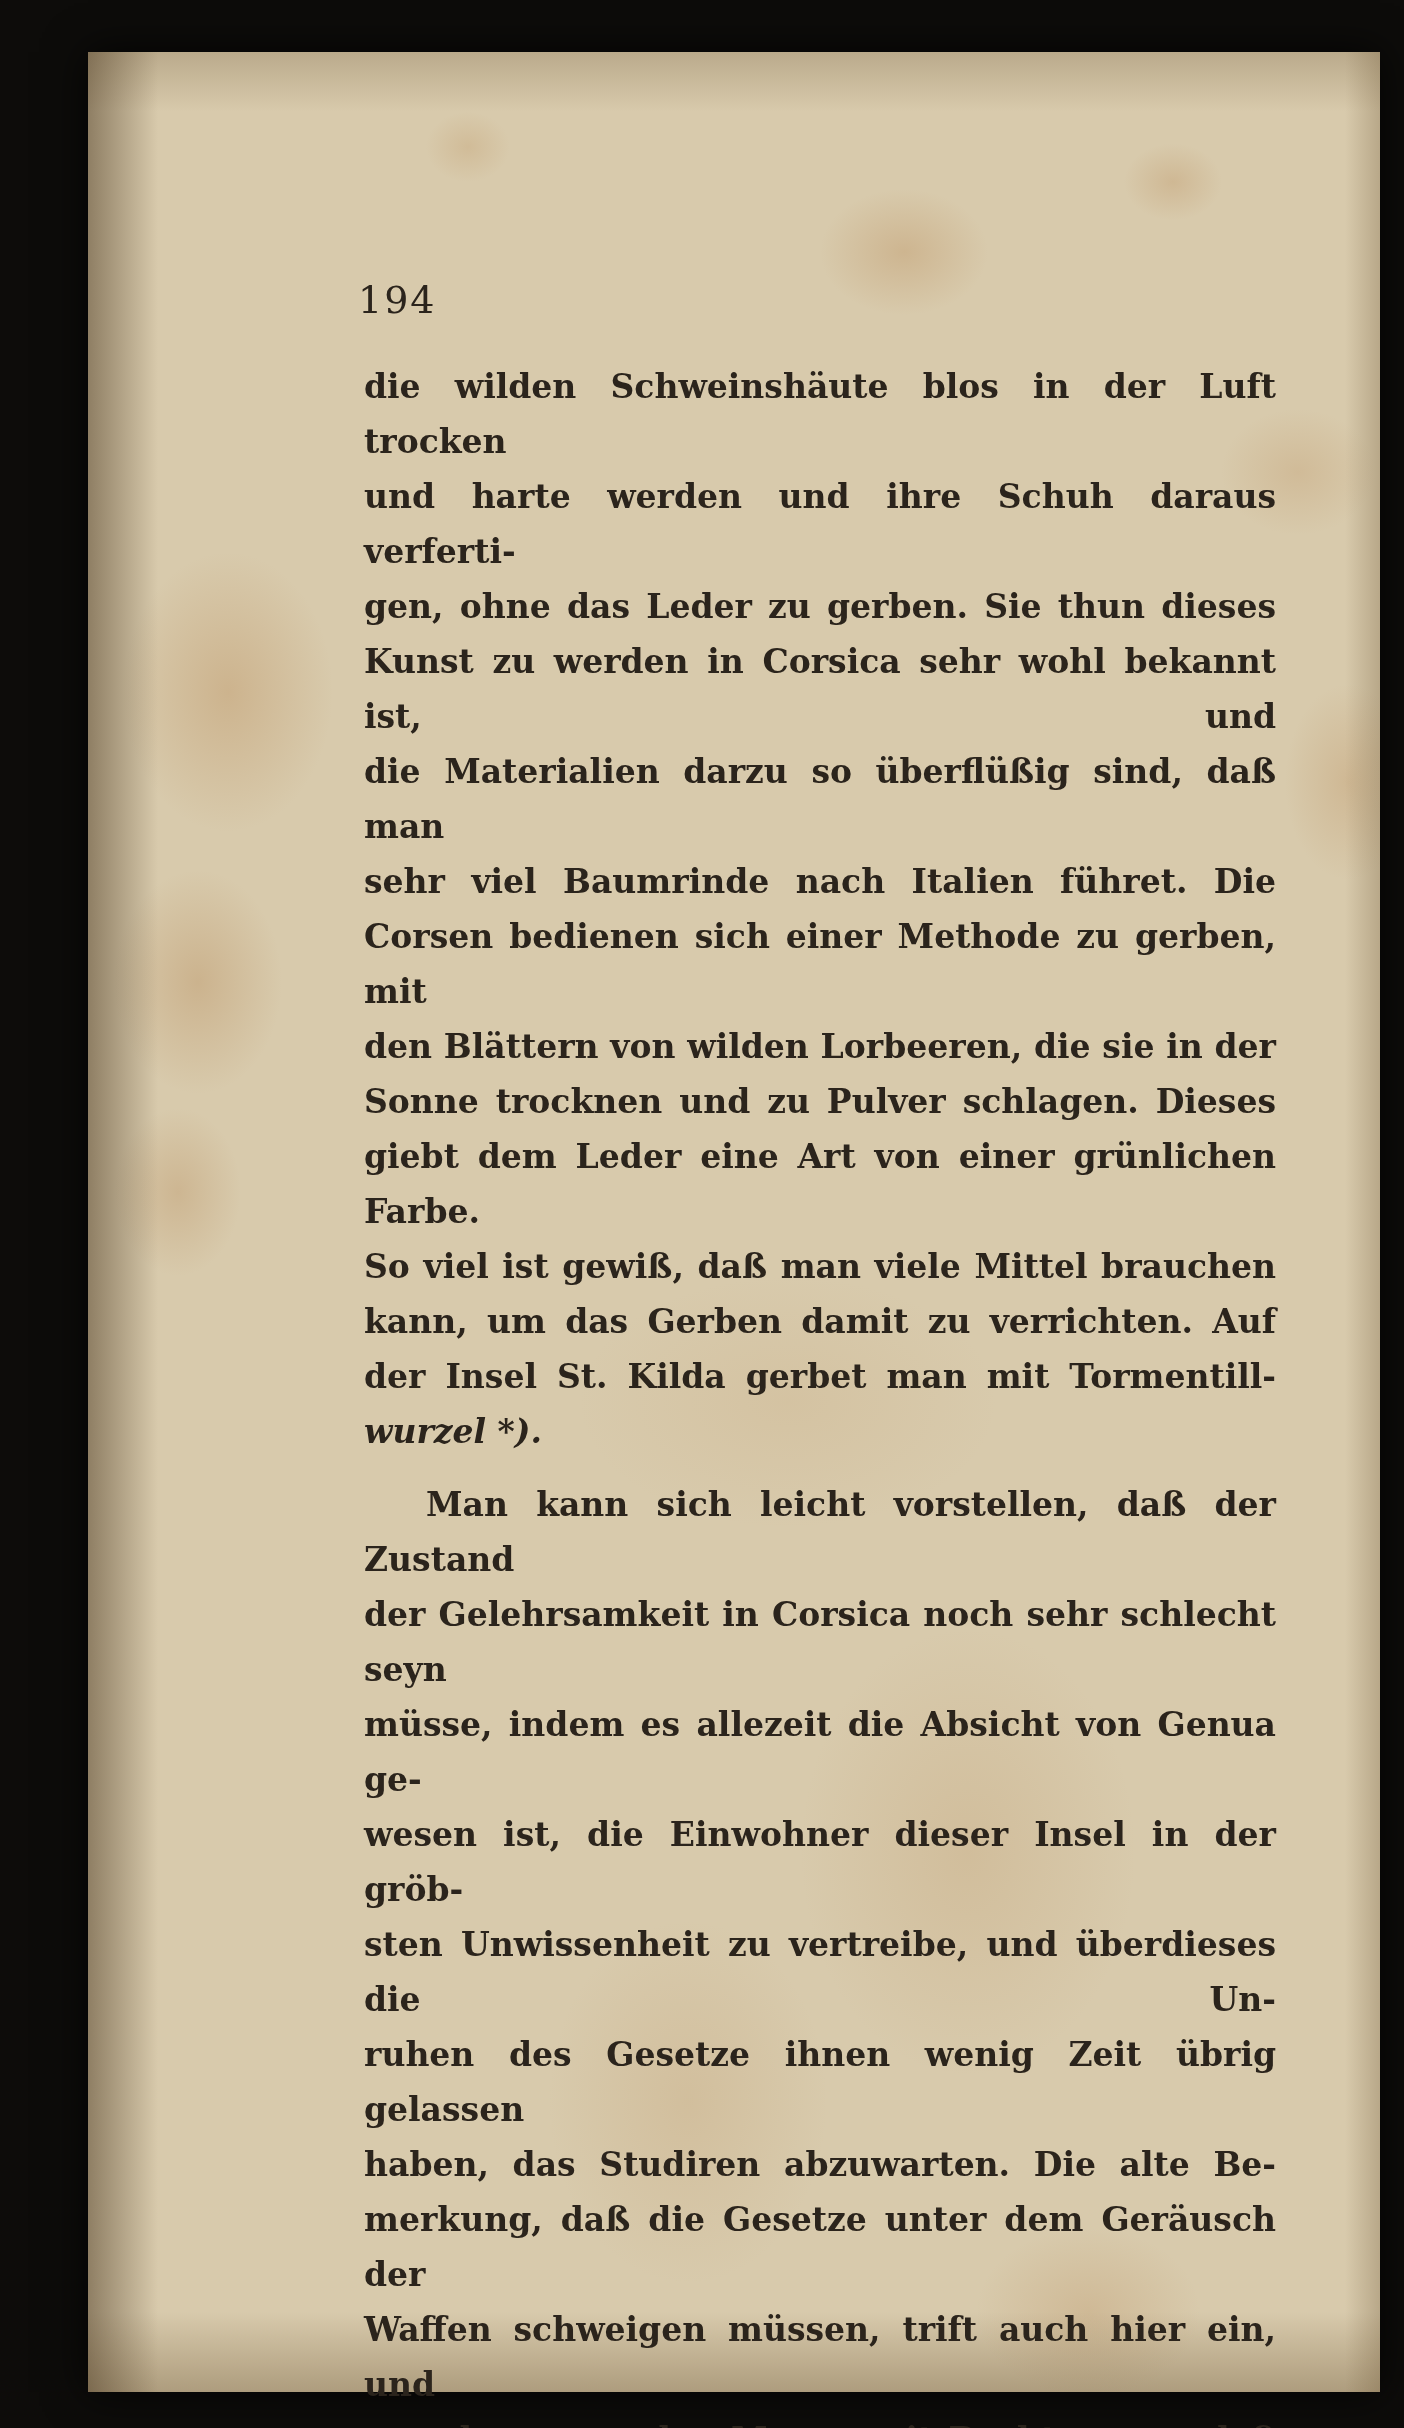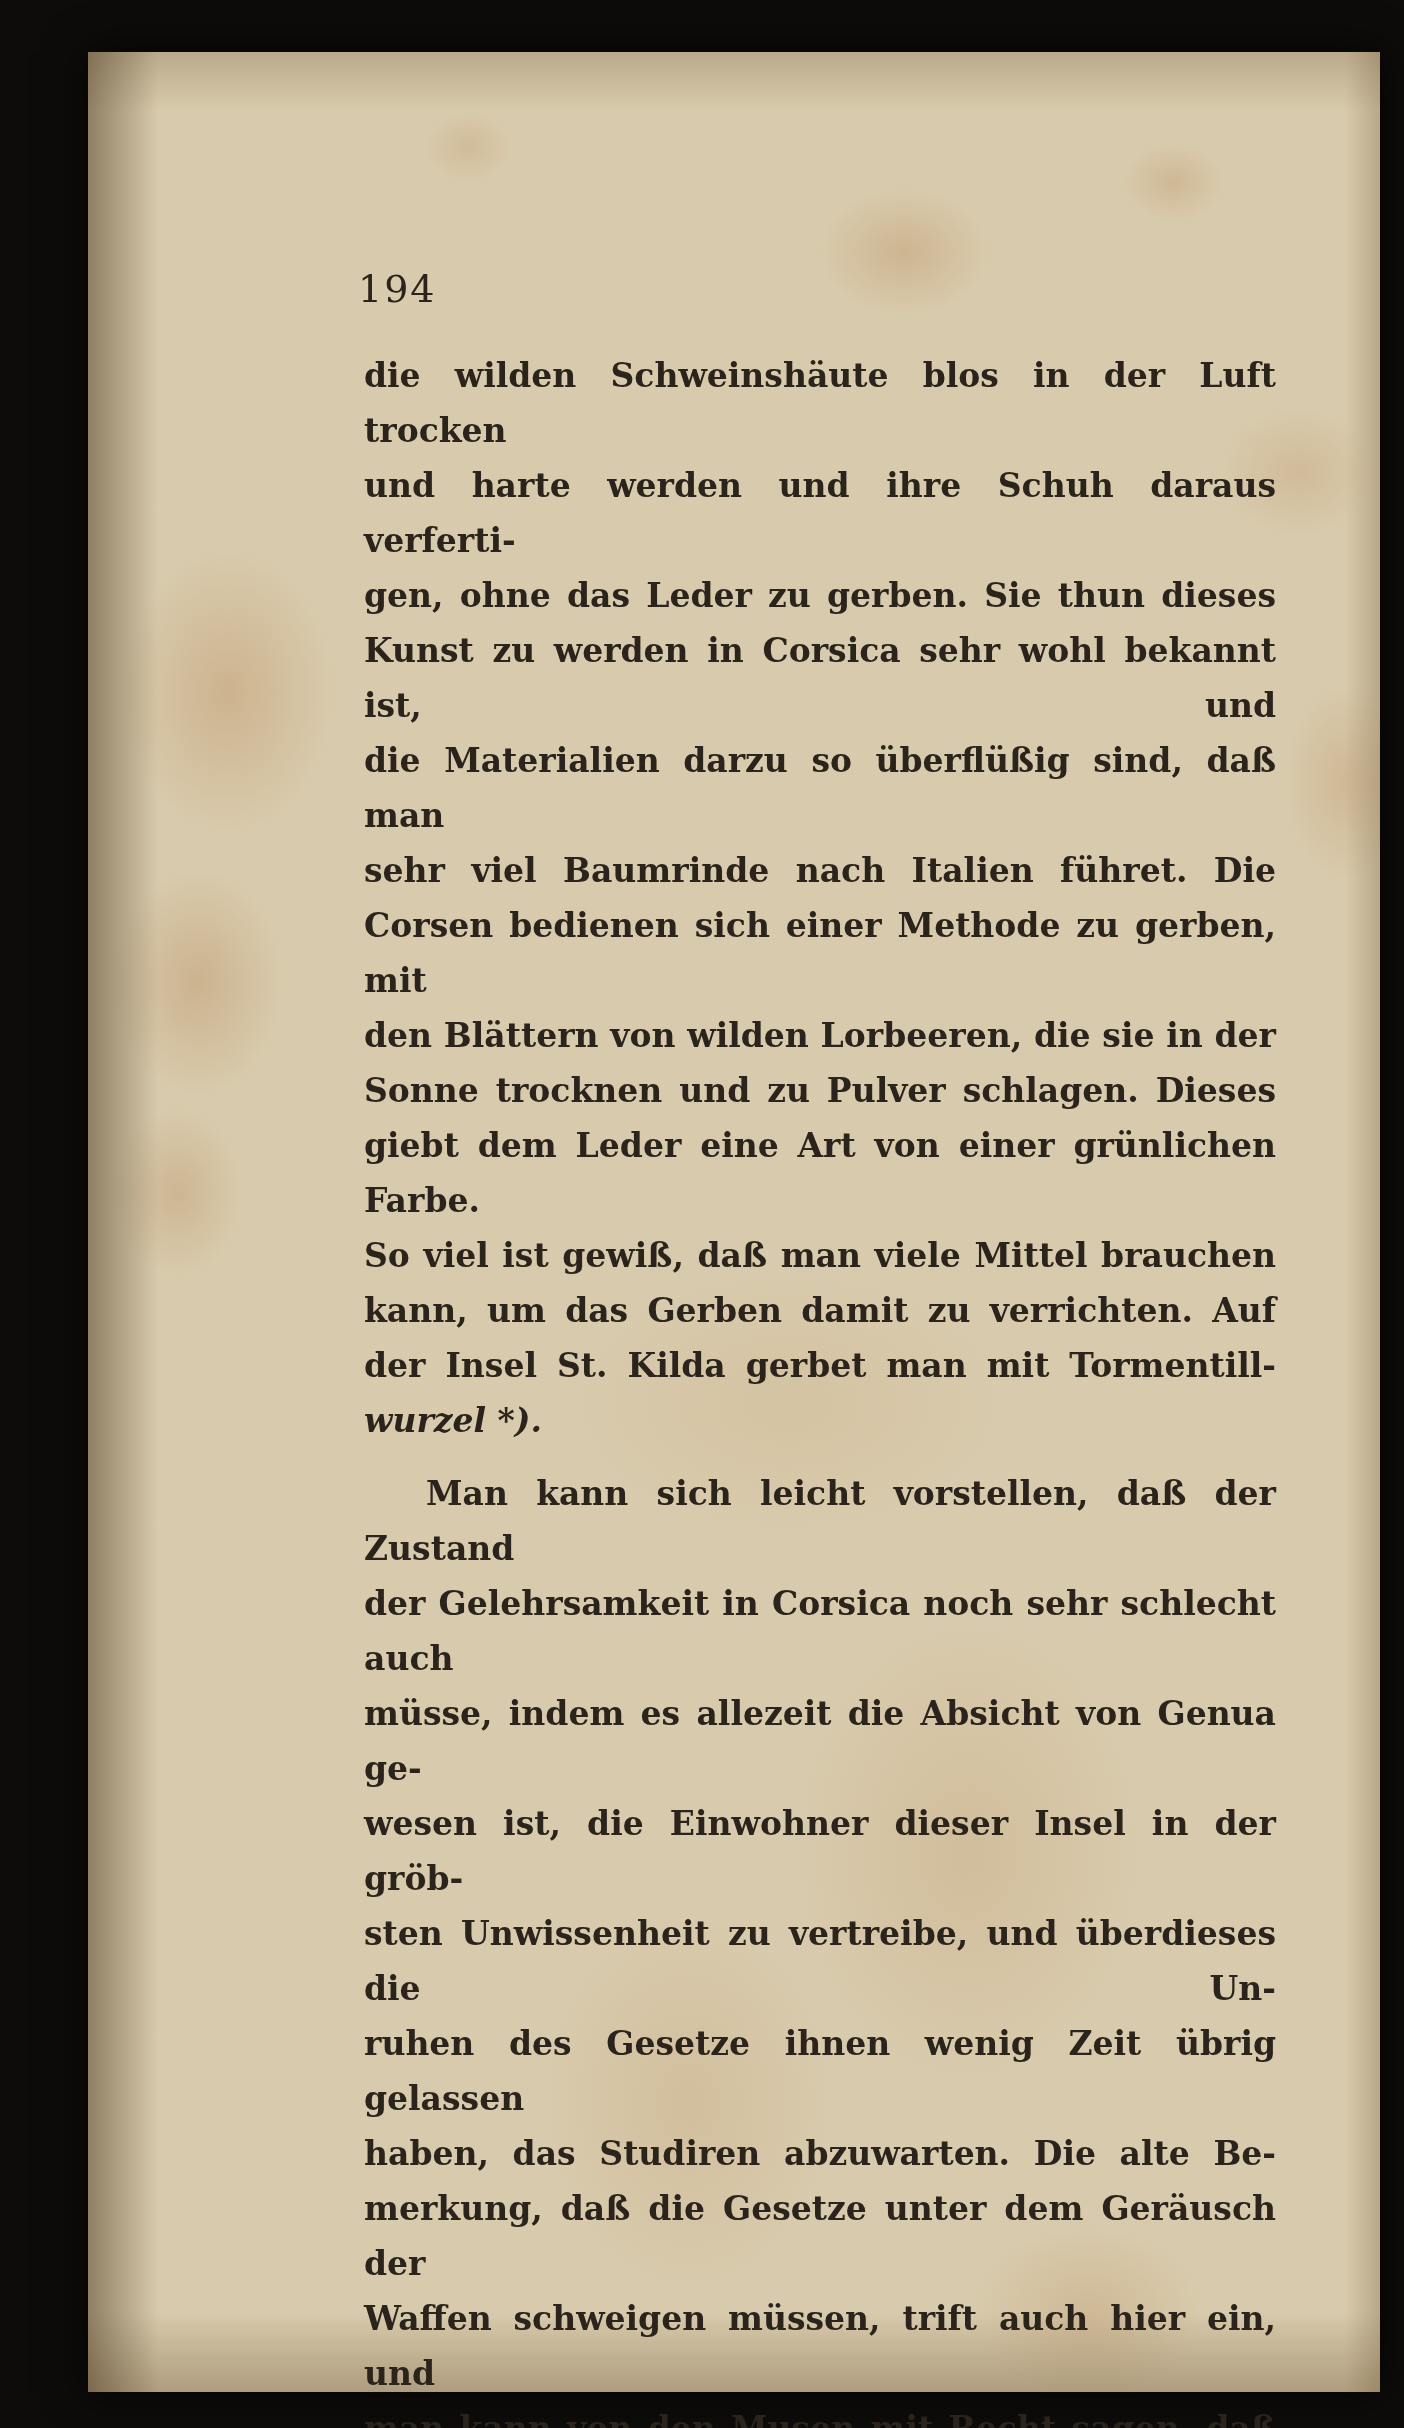--- a/index.html
+++ b/index.html
@@ -67,20 +67,21 @@
     color: #2b241c;
     font-weight: 700;
     font-size: 33px;
     line-height: 55px;
   }
 
   .headrow {
     position: relative;
     height: 72px;
     margin-bottom: 24px;
+    margin-top: 11px;
   }
   .pageno {
     position: absolute;
     left: 2px;
     top: 10px;
     font-size: 38px;
     font-weight: 400;
     letter-spacing: 2px;
   }
   .running-header {
@@ -126,21 +127,21 @@
         <div class="line">Sonne trocknen und zu Pulver schlagen.  Dieses</div>
         <div class="line">giebt dem Leder eine Art von einer grünlichen Farbe.</div>
         <div class="line">So viel ist gewiß, daß man viele Mittel brauchen</div>
         <div class="line">kann, um das Gerben damit zu verrichten.  Auf</div>
         <div class="line">der Insel St. Kilda gerbet man mit Tormentill-</div>
         <div class="line last">wurzel *).</div>
       </div>
 
     <div class="para">
         <div class="line indent">Man kann sich leicht vorstellen, daß der Zustand</div>
-        <div class="line">der Gelehrsamkeit in Corsica noch sehr schlecht auch</div>
+        <div class="line">der Gelehrsamkeit in Corsica noch sehr schlecht seyn</div>
         <div class="line">müsse, indem es allezeit die Absicht von Genua ge-</div>
         <div class="line">wesen ist, die Einwohner dieser Insel in der gröb-</div>
         <div class="line">sten Unwissenheit zu vertreibe, und überdieses die Un-</div>
         <div class="line">ruhen des Gesetze ihnen wenig Zeit übrig gelassen</div>
         <div class="line">haben, das Studiren abzuwarten.  Die alte Be-</div>
         <div class="line">merkung, daß die Gesetze unter dem Geräusch der</div>
         <div class="line">Waffen schweigen müssen, trift auch hier ein, und</div>
         <div class="line">man kann von den Musen mit Recht sagen, daß</div>
         <div class="line last">sie der Krieg aus iedem Lande vertreibe.</div>
       </div>

